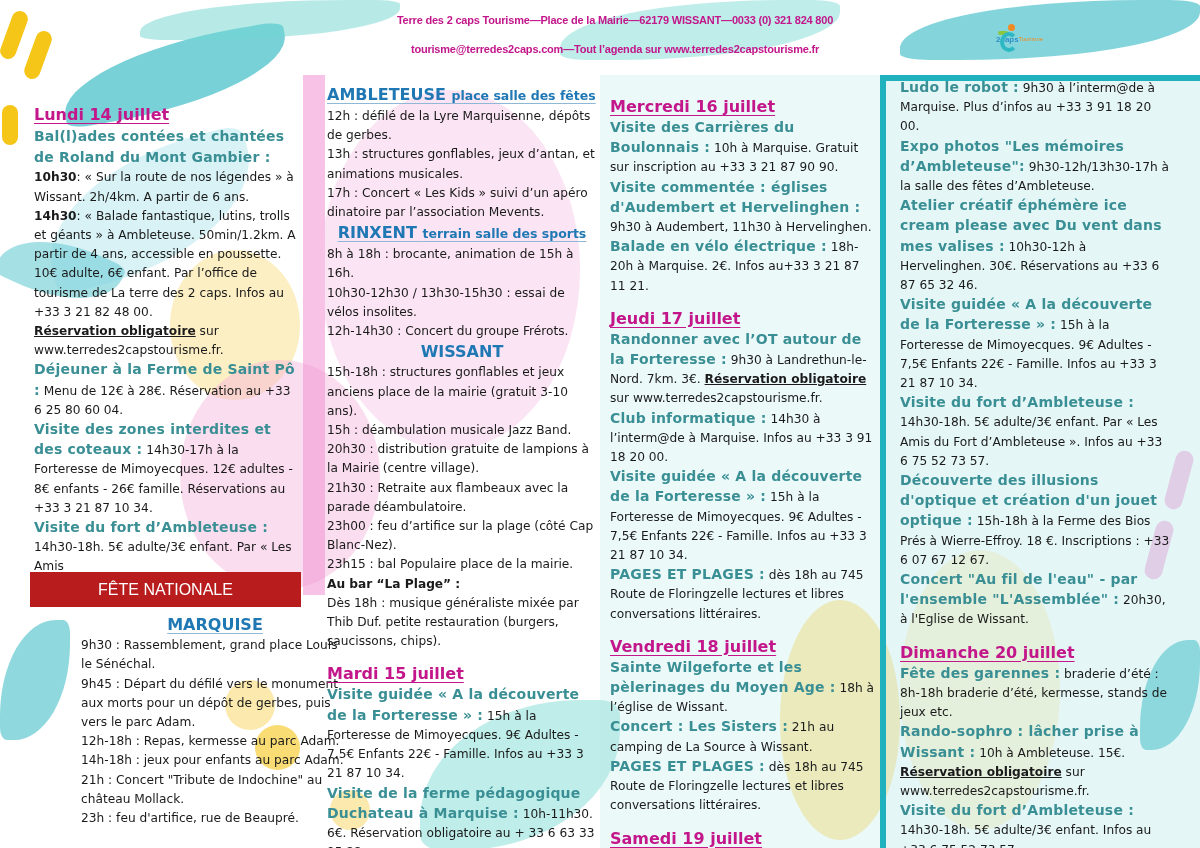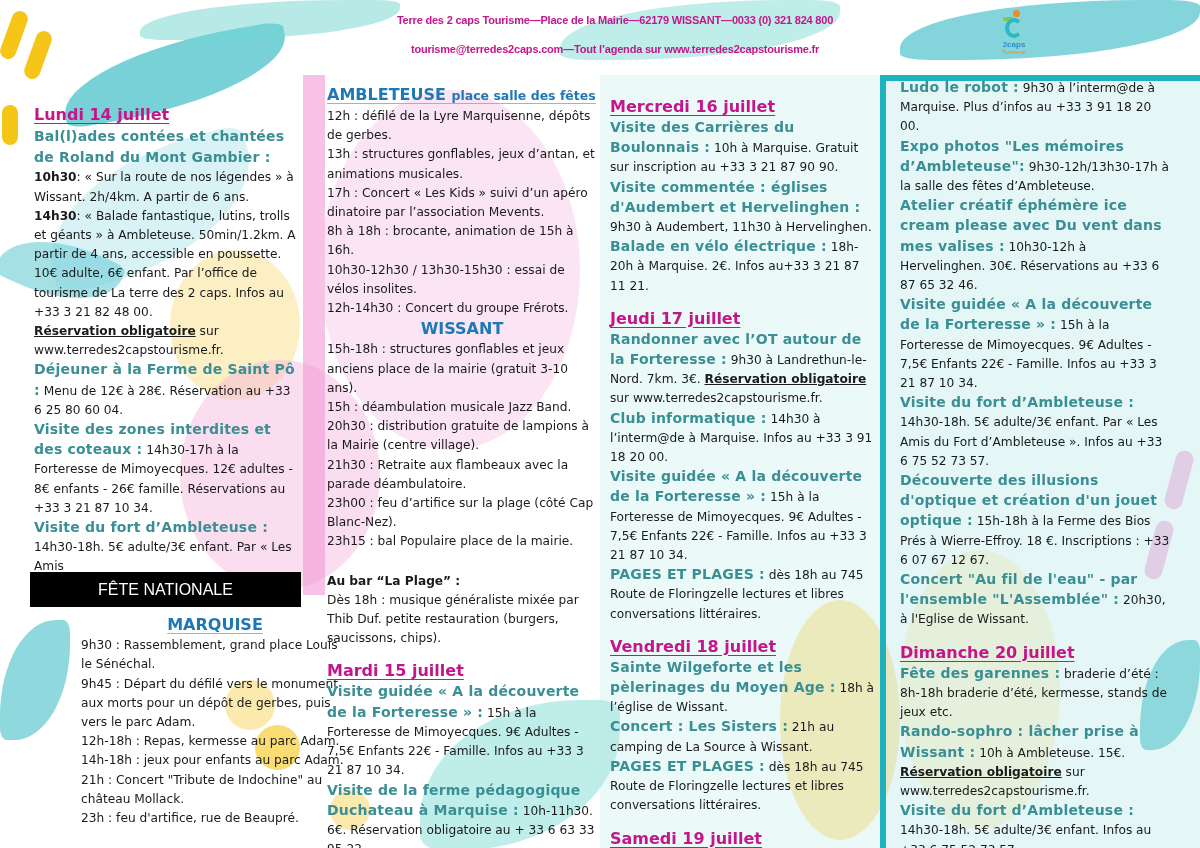--- a/index.html
+++ b/index.html
@@ -24,21 +24,21 @@
     font-family: "Liberation Sans", sans-serif;
     font-weight: bold;
     color: #c2168a;
     font-size: 11px;
     letter-spacing: -0.2px;
   }
   .header .line1 { position: absolute; top: 14px; left: 250px; width: 730px; }
   .header .line2 { position: absolute; top: 43px; left: 270px; width: 690px; }
   .logo {
     position: absolute; left: 996px; top: 10px; width: 36px; height: 58px;
-    display: flex; flex-direction: column; align-items: center;
+    display: flex; flex-direction: row; align-items: center;
   }
   .logo .figure { width: 26px; height: 30px; position: relative; }
   .logo .figure .head { position: absolute; left: 12px; top: 0; width: 7px; height: 7px; border-radius: 50%; background: #f08a24; }
   .logo .figure .body { position: absolute; left: 4px; top: 8px; width: 18px; height: 20px; border: 4px solid #2eb8c4; border-right-color: transparent; border-radius: 50%; }
   .logo .figure .arm { position: absolute; left: 2px; top: 7px; width: 10px; height: 4px; background: #8cc63f; border-radius: 2px; }
   .logo .brand { font-size: 8px; color: #2e8fc9; font-weight: bold; line-height: 9px; font-family: "Liberation Sans", sans-serif; }
   .logo .tour { font-size: 6px; color: #f08a24; line-height: 7px; font-family: "Liberation Sans", sans-serif; }
 
   .col {
     position: absolute; top: 80px; z-index: 2;
@@ -49,32 +49,32 @@
   .col3 { left: 610px; width: 266px; top: 84px; }
   .col4 { left: 900px; width: 270px; top: 78px; }
 
   .day {
     font-family: "DejaVu Sans", sans-serif;
     font-size: 16px; font-weight: bold; color: #c2168a;
     text-decoration: underline; text-decoration-color: #c2168a;
     text-underline-offset: 3px; line-height: 22px; margin-top: 12px;
   }
   .ev-title { color: #3a8f95; font-weight: bold; font-size: 14px; letter-spacing: .2px; }
-  .b { font-weight: bold; margin-top: 20px; }
+  .b { font-weight: bold; }
   .u { text-decoration: underline; font-weight: bold; }
   .place {
     color: #1f78b4; font-weight: bold; font-size: 16px; line-height: 22px;
     text-decoration: underline; text-decoration-color: #8fb8d6; text-underline-offset: 3px;
   }
   .place small { font-size: 12.5px; font-weight: bold; }
   .center { text-align: center; }
   .item { margin-bottom: 0; }
   .banner {
     position: absolute; left: 30px; top: 572px; width: 271px; height: 35px;
-    background: #000000; color: #ffffff; font-family: "Liberation Sans", sans-serif;
+    background: #b91c1c; color: #ffffff; font-family: "Liberation Sans", sans-serif;
     font-size: 16px; text-align: center; line-height: 35px; z-index: 2;
   }
   .marquise {
     position: absolute; left: 34px; top: 614px; width: 268px; z-index: 2;
     font-size: 12.2px; line-height: 19.2px; margin-left: 47px;
   }
   .panel-right {
     position: absolute; left: 880px; top: 75px; width: 320px; height: 773px;
     border-left: 6px solid #1fb2be; border-top: 6px solid #1fb2be;
     background: rgba(180, 230, 232, 0.35); z-index: 1;
@@ -156,20 +156,21 @@
   <div>14h-18h : jeux pour enfants au parc Adam.</div>
   <div>21h : Concert "Tribute de Indochine" au château Mollack.</div>
   <div>23h : feu d'artifice, rue de Beaupré.</div>
 </div>
 
 <div class="col col2">
   <div><span class="place"><span>AMBLETEUSE</span> <small>place salle des fêtes</small></span></div>
   <div>12h : défilé de la Lyre Marquisenne, dépôts de gerbes.</div>
   <div>13h : structures gonflables, jeux d’antan, et animations musicales.</div>
   <div>17h : Concert « Les Kids » suivi d’un apéro dinatoire par l’association Mevents.</div>
+  <div class="center"><span class="place"><span>RINXENT</span> <small>terrain salle des sports</small></span></div>
   <div>8h à 18h : brocante, animation de 15h à 16h.</div>
   <div>10h30-12h30 / 13h30-15h30 : essai de vélos insolites.</div>
   <div>12h-14h30 : Concert du groupe Frérots.</div>
   <div class="center"><span class="place" style="text-decoration:none;margin-top:28px;">WISSANT</span></div>
   <div>15h-18h : structures gonflables et jeux anciens place de la mairie (gratuit 3-10 ans).</div>
   <div>15h : déambulation musicale Jazz Band.</div>
   <div>20h30 : distribution gratuite de lampions à la Mairie (centre village).</div>
   <div>21h30 : Retraite aux flambeaux avec la parade déambulatoire.</div>
   <div>23h00 : feu d’artifice sur la plage (côté Cap Blanc-Nez).</div>
   <div>23h15 : bal Populaire place de la mairie.</div>

